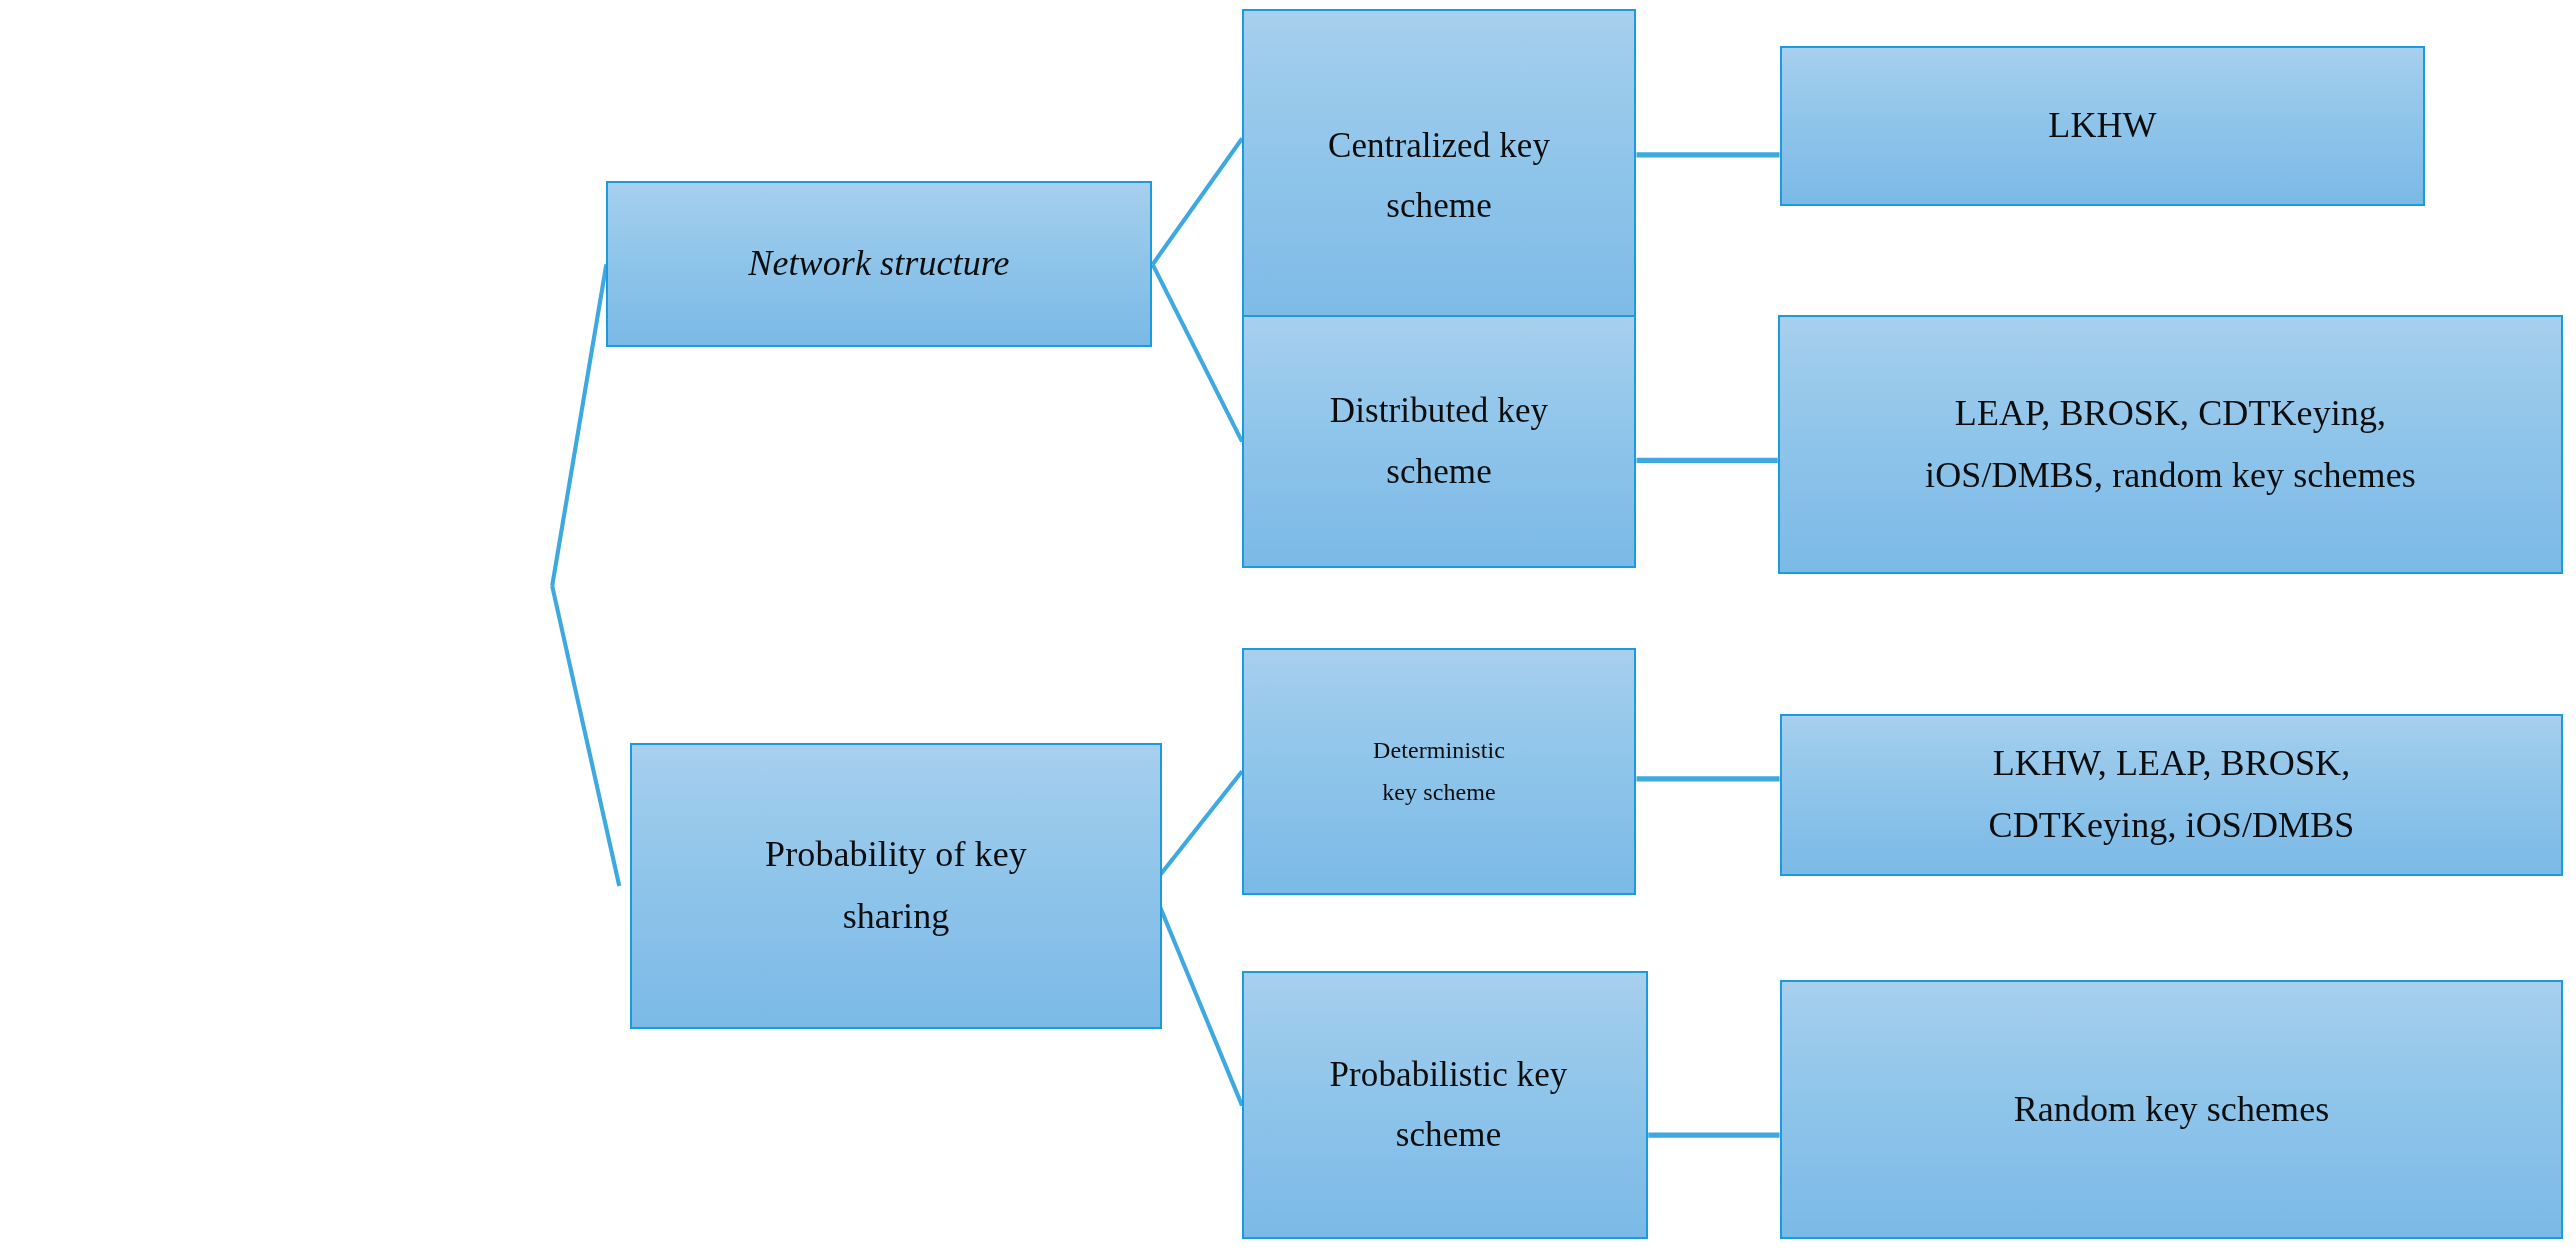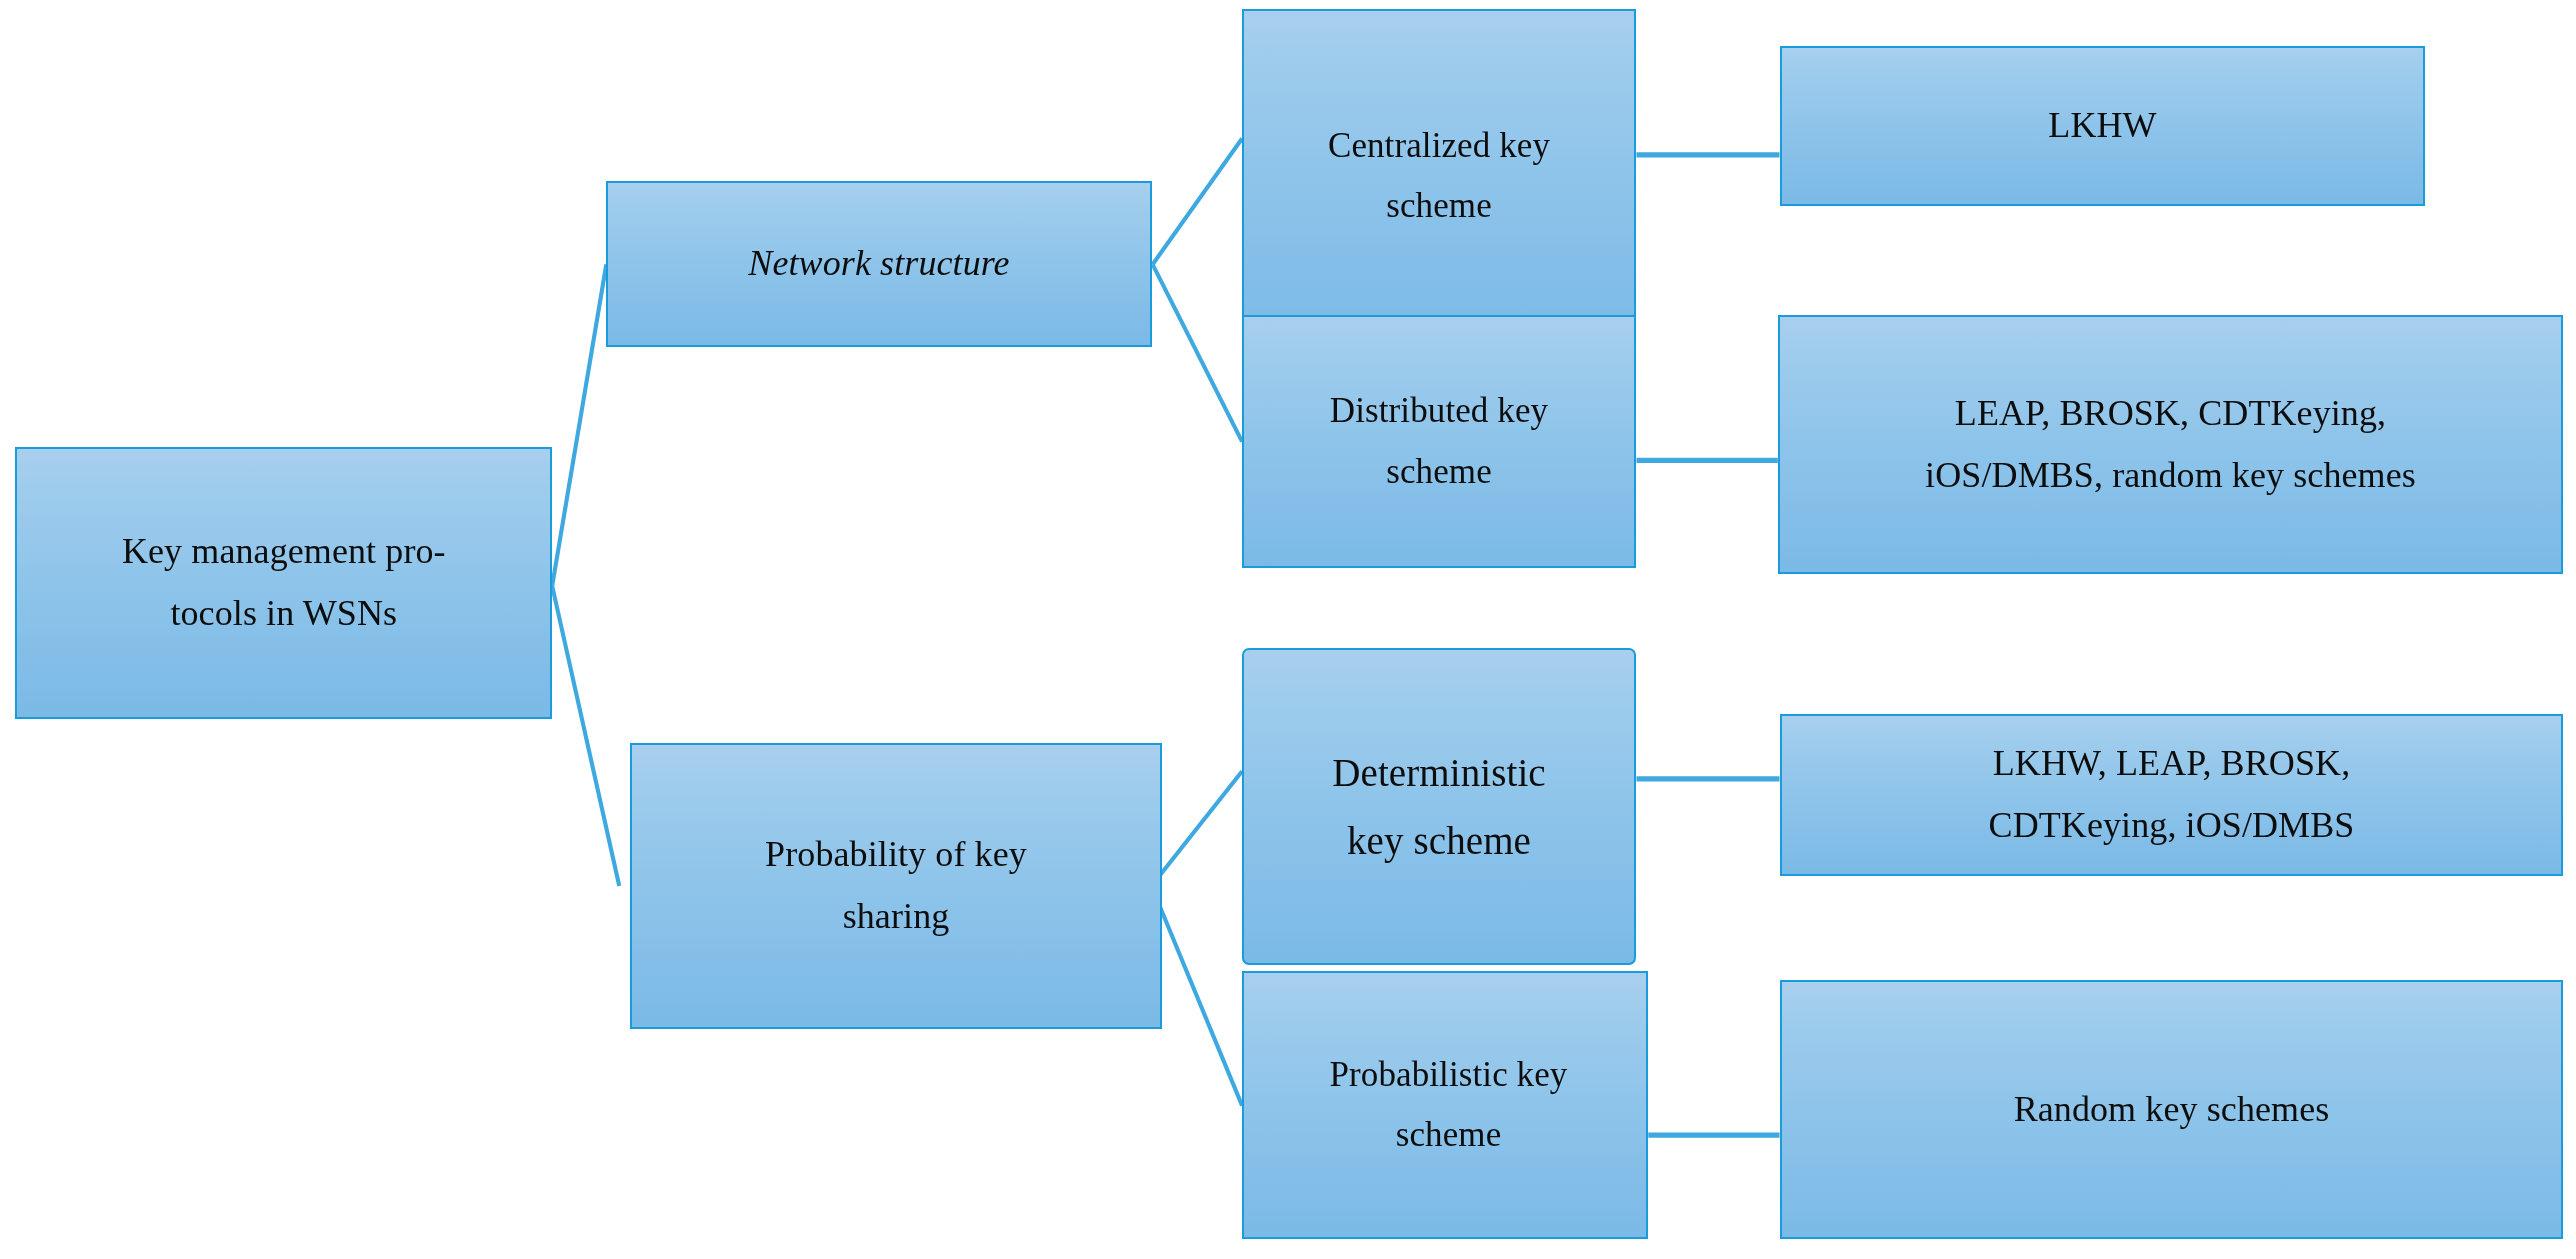--- a/index.html
+++ b/index.html
@@ -51,21 +51,21 @@
 
   
   #node-root          { left:15.3px;   top:447px;  width:537px;  height:272px;  font-size:36px; }
   #node-root .lbl     { padding: 0 35px; }
 
   #node-network       { left:606px; top:181px;  width:546px;  height:166px;  font-size:36px;font-style:italic; }
   #node-probability   { left:619px; top:743px; width:532px;  height:286px;  font-size:36px;margin-left:11px; }
 
   #node-centralized   { left:1242px; top:8.8px;   width:394px;  height:335px;  font-size:35px; }
   #node-distributed   { left:1242px; top:315px;  width:394px;  height:253px;  font-size:35px; }
-  #node-deterministic { left:1242px; top:648px; width:394px;  height:317px;  font-size:39px;border-radius:7px; }
+  #node-deterministic { left:1242px; top:648px; width:394px;  height:247px;  font-size:24px; }
   #node-probabilistic { left:1242px; top:971px; width:406px;  height:268px;  font-size:35px;padding-left:7px; }
 
   #node-lkhw          { left:1780px; top:46px;   width:645px; height:160px;  font-size:36px; }
   #node-leap          { left:1778px; top:315px;  width:785px; height:259px;  font-size:36px; }
   #node-lkhwleap      { left:1780px; top:698px; width:783px; height:162px;  font-size:36px;margin-top:16px; }
   #node-random        { left:1780px; top:980px; width:783px; height:259px;  font-size:36px; }
 </style>
 </head>
 <body>
 
@@ -87,24 +87,20 @@
 
     <path d="M 2780 263 L 3023 263" stroke="#3ea8e0" stroke-width="9" fill="none"></path>
 
     <path d="M 2780 782 L 3020 782" stroke="#3ea8e0" stroke-width="9" fill="none"></path>
 
     <path d="M 2780 1323 L 3023 1323" stroke="#3ea8e0" stroke-width="9" fill="none"></path>
 
     <path d="M 2800 1928 L 3023 1928" stroke="#3ea8e0" stroke-width="9" fill="none"></path>
   </svg>
 
-  <div class="node" id="node-root">
-    <span class="lbl">Key management pro-
-tocols in WSNs</span>
-  </div>
 
   <div class="node" id="node-network">
     <span class="lbl">Network structure</span>
   </div>
 
   <div class="node" id="node-probability">
     <span class="lbl">Probability of key
 sharing</span>
   </div>
 

